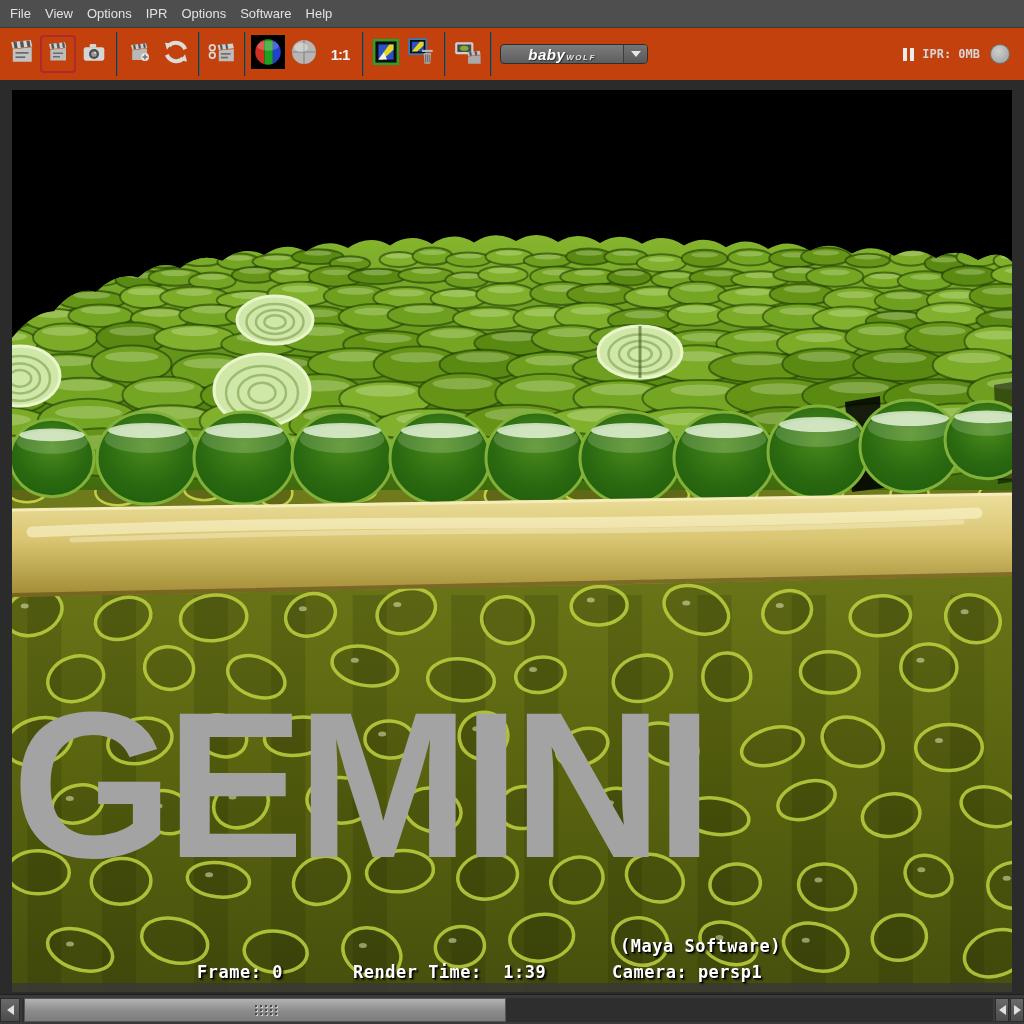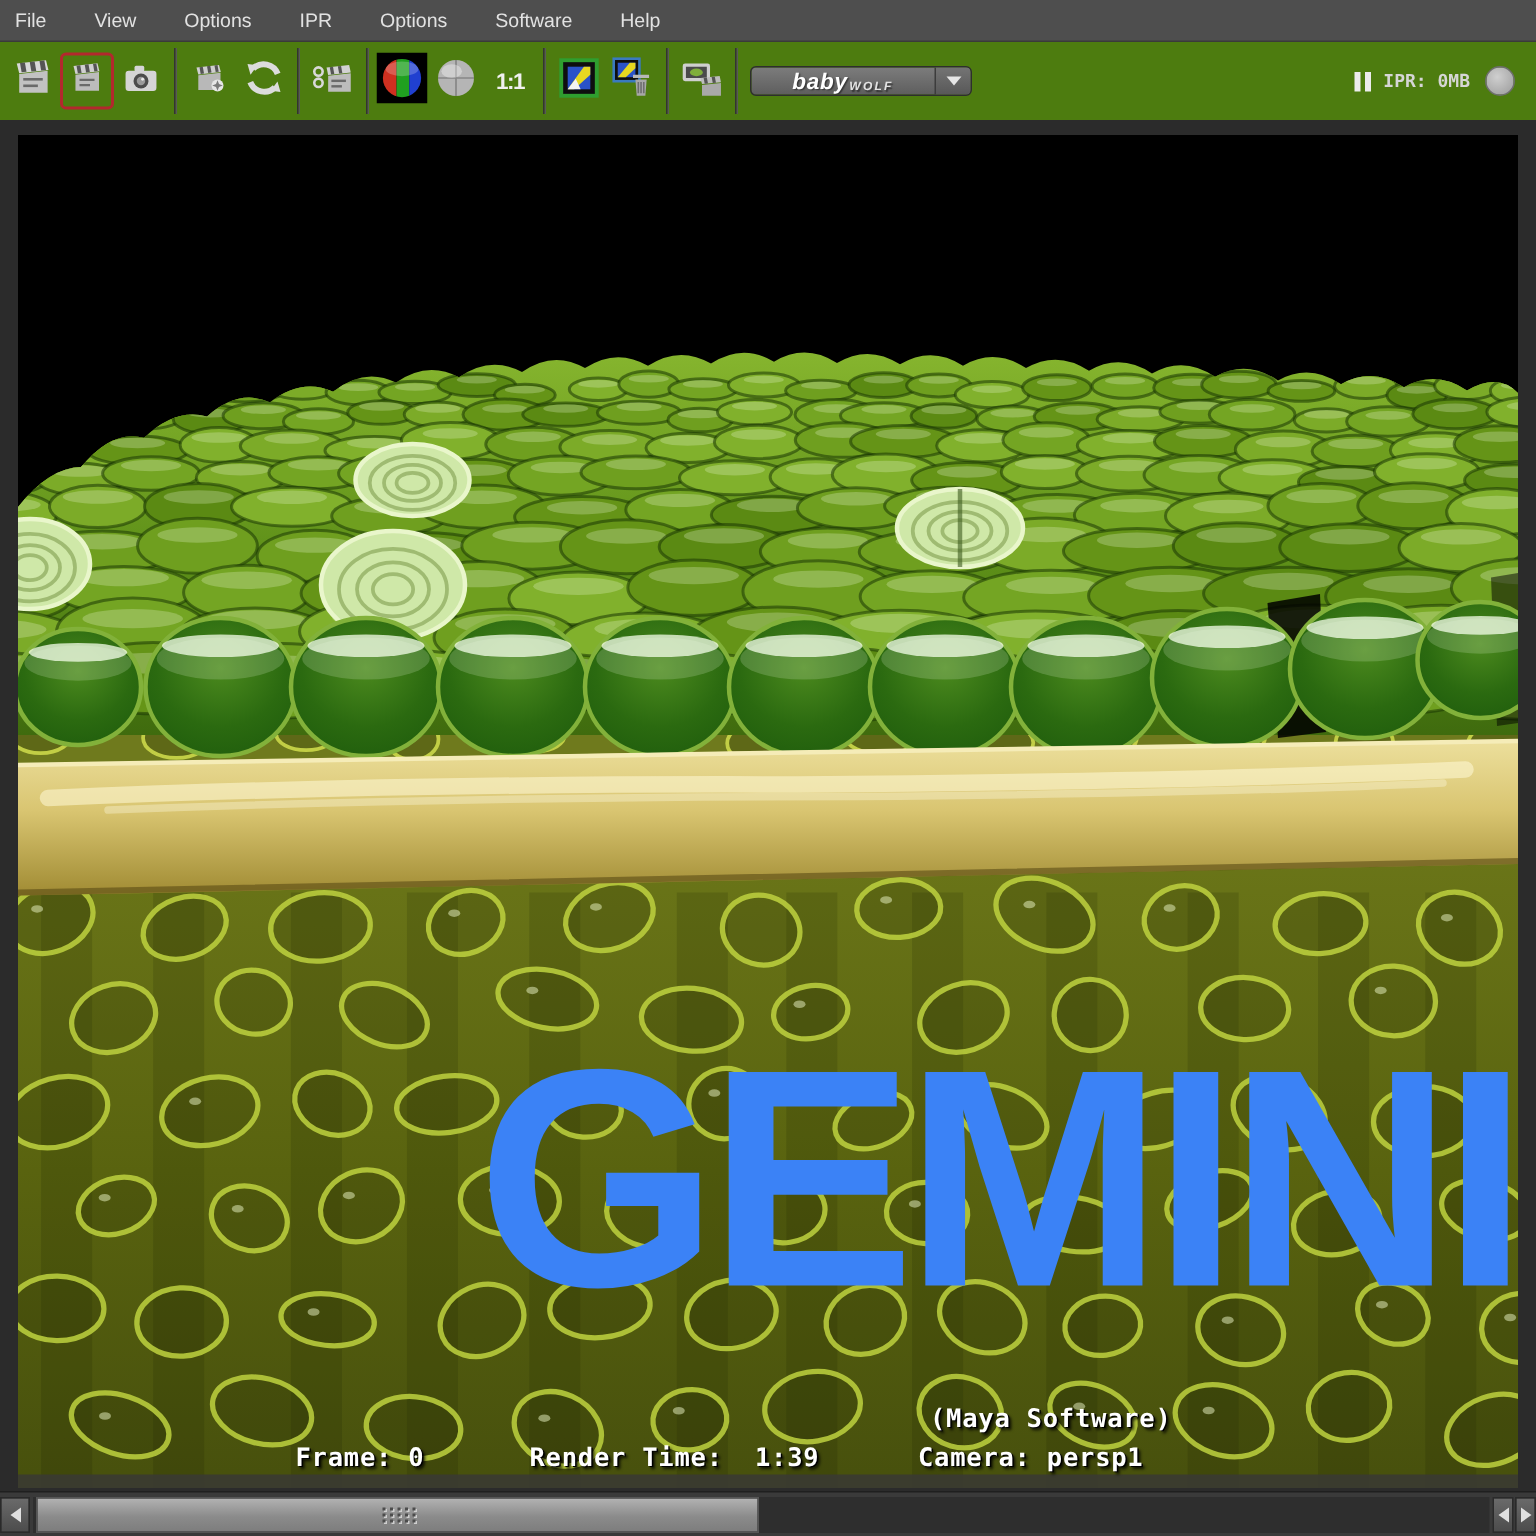--- a/index.html
+++ b/index.html
@@ -2,25 +2,25 @@
 <html style="--accent-red: #b3282d;"><head>
 <meta charset="utf-8">
 <style>
   * { margin:0; padding:0; box-sizing:border-box; }
   html,body { width:1024px; height:1024px; overflow:hidden; background:#2b2b2b;
               font-family:"Liberation Sans", sans-serif; }
   .window { width:1024px; height:1024px; display:flex; flex-direction:column; background:#2b2b2b; }
 
   
   .menubar { height:28px; background:#4e4e4e; display:flex; align-items:center;
-             padding-left:10px; gap:32px; border-bottom:1px solid #3a3a3a; flex:0 0 auto; }
+             padding-left:10px; gap:14px; border-bottom:1px solid #3a3a3a; flex:0 0 auto; }
   .menubar .menu { color:#e2e2e2; font-size:13px; cursor:default; }
 
   
-  .toolbar { height:52px; background:#4d7c0f; display:flex; align-items:center;
+  .toolbar { height:52px; background:#c2410c; display:flex; align-items:center;
              padding:0 8px 0 4px; flex:0 0 auto; }
   .tool { width:34px; height:36px; display:flex; align-items:center; justify-content:center;
           border-radius:3px; margin:0 1px; }
   .tool.selected { outline:2px solid var(--accent-red); outline-offset:-1px; }
   .sep { width:0; height:44px; border-left:1px solid #333; border-right:1px solid #585858; margin:0 4px; }
   .ratio-label { color:#f0f0f0; font-weight:bold; font-size:15px; letter-spacing:-1px; }
 
   .cam-dd { height:20px; width:148px; margin-left:4px; display:flex; align-items:stretch;
             background:linear-gradient(#7c7c7c,#5e5e5e); border:1px solid #2e2e2e;
             border-radius:4px; overflow:hidden; }
@@ -40,23 +40,23 @@
   .ipr-label { color:#d6d6d6; font-size:12px; font-weight:bold; margin-right:10px;
                font-family:"DejaVu Sans Mono", monospace; }
   .stop-btn { width:20px; height:20px; border-radius:50%; background:radial-gradient(circle at 40% 35%, #cfcfcf, #9a9a9a);
               border:1px solid #6e6e6e; margin-right:6px; }
 
   
   .viewport { height:914px; position:relative; background:#2b2b2b; flex:0 0 auto; }
   .canvas { position:absolute; left:12px; top:10px; width:1000px; height:902px; background:#000; overflow:hidden; }
   .canvas svg { position:absolute; left:0; top:0; }
 
-  .gemini { position:absolute; left:0; right:0; top:592px; text-align:right;
+  .gemini { position:absolute; left:0; right:0; top:592px; text-align:left;
             font-size:207px; font-weight:bold; letter-spacing:-7px; line-height:1;
-            color:#3b82f6; white-space:nowrap; }
+            color:#a3a3a3; white-space:nowrap; }
 
   .status { position:absolute; color:#fff; font-family:"DejaVu Sans Mono", monospace;
             font-weight:bold; font-size:17px; white-space:pre;
             text-shadow:1px 1px 0 #000, 2px 2px 2px rgba(0,0,0,.8); letter-spacing:0.5px; }
 
   
   .hscroll { height:30px; background:#3a3a3a; border-top:1px solid #1f1f1f; position:relative; flex:0 0 auto; }
   .sb-btn { position:absolute; top:3px; height:24px; width:20px; background:linear-gradient(#6a6a6a,#4c4c4c);
             border:1px solid #2a2a2a; display:flex; align-items:center; justify-content:center; }
   .sb-btn.left  { left:0; }

